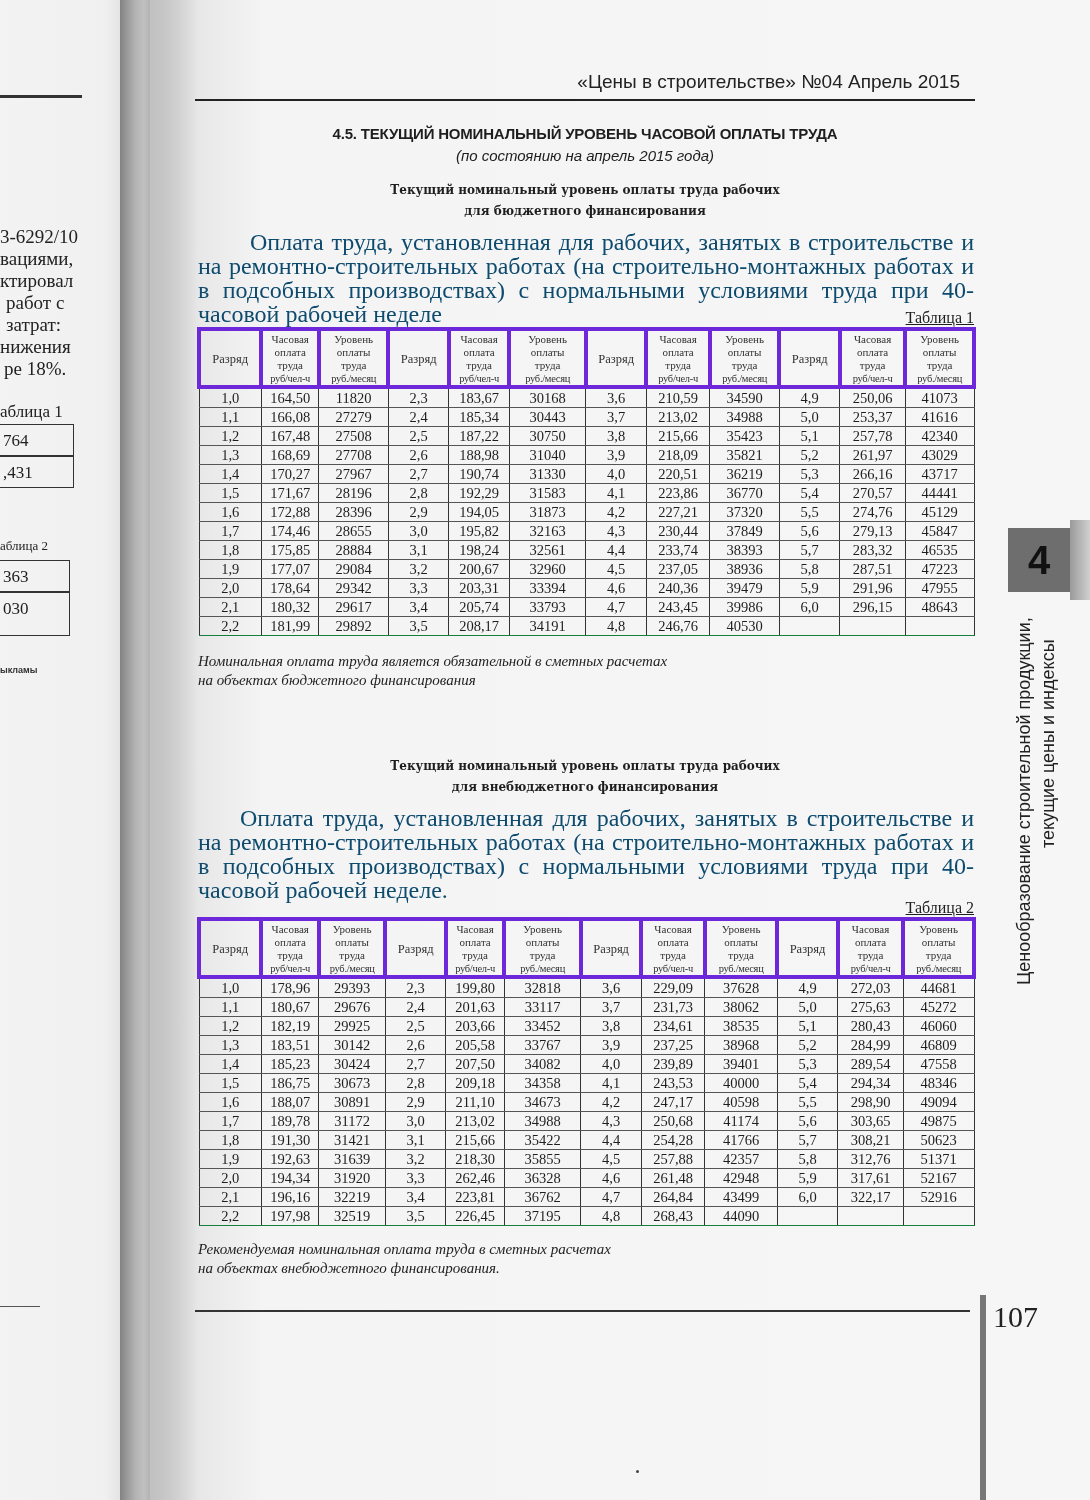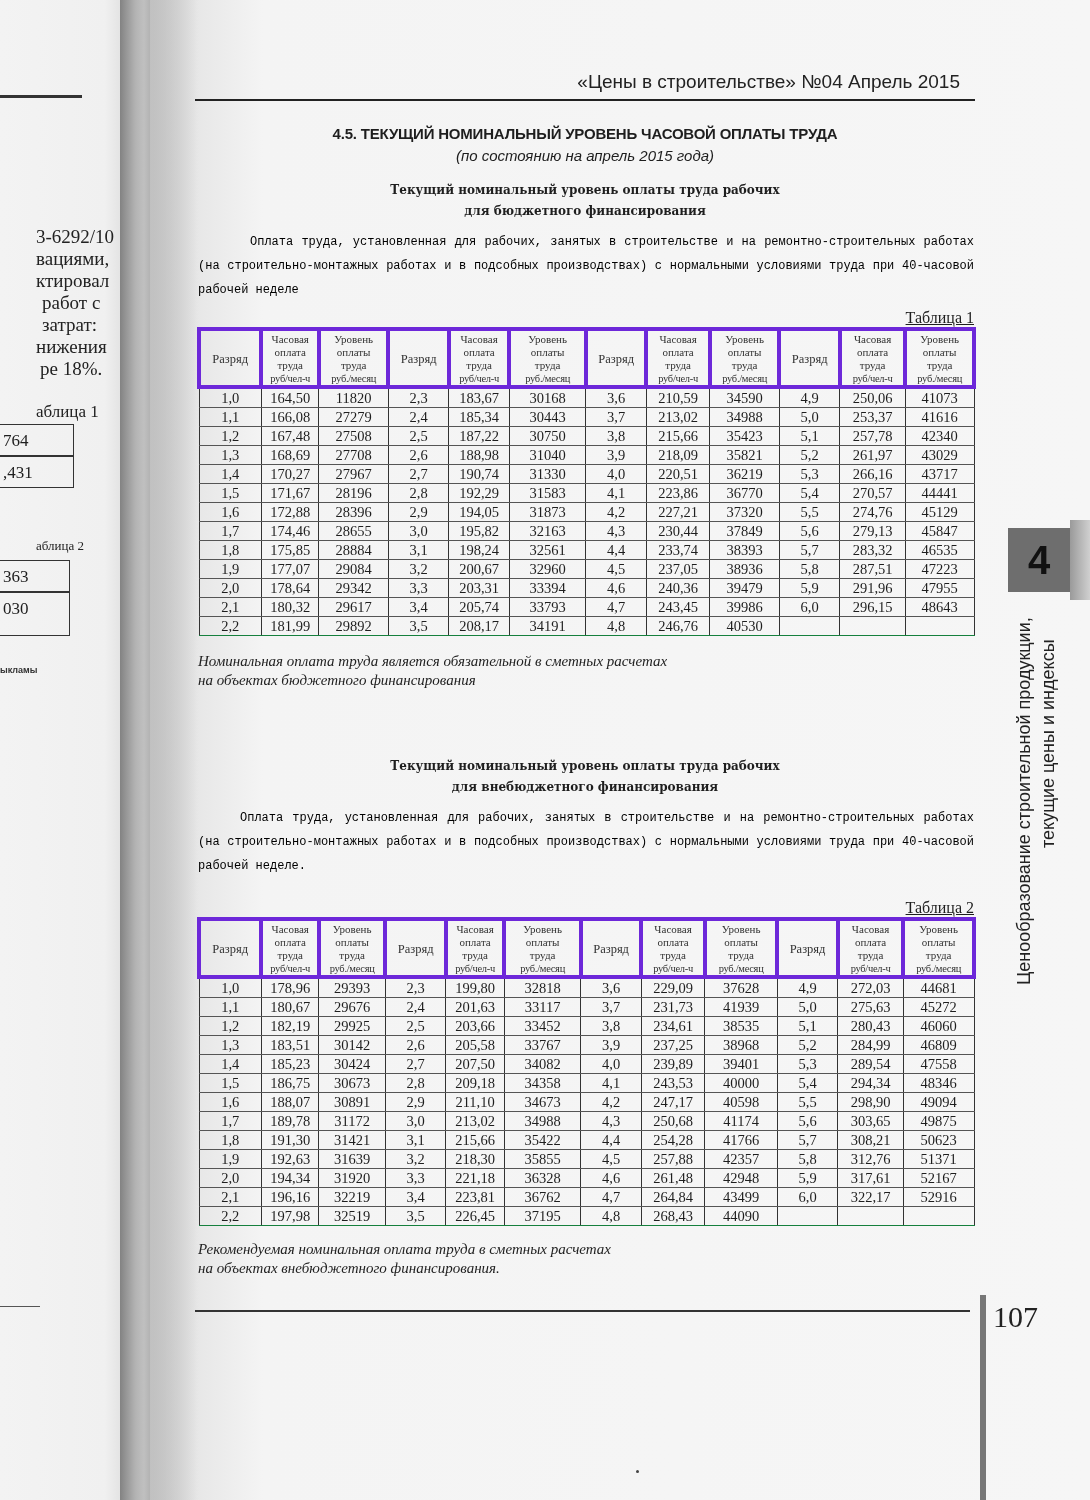--- a/index.html
+++ b/index.html
@@ -8,21 +8,21 @@
     background: #e9e9e9;
     font-family: "DejaVu Serif", serif;
     color: #1e1e1e;
   }
   
   .left-page {
     position: absolute; left: 0; top: 0; width: 150px; height: 1500px;
     background: linear-gradient(to right, #f3f3f3 0%, #f0f0f0 70%, #d8d8d8 90%, #9a9a9a 100%);
   }
   .left-top-bar { position: absolute; left: 0; top: 95px; width: 82px; height: 3px; background: #333; }
-  .left-frag { position: absolute; left: 0; font-family: "Liberation Serif", serif; font-size: 19px; white-space: nowrap; color: #222; padding-left: 36px; }
+  .left-frag { position: absolute; left: 0; font-family: "Liberation Serif", serif; font-size: 19px; white-space: nowrap; color: #222; }
   .left-box { position: absolute; left: -2px; width: 76px; height: 32px; border: 1px solid #333; font-family: "Liberation Serif", serif; font-size: 17px; line-height: 32px; padding-left: 4px; box-sizing: border-box; }
   .left-bottom-line { position: absolute; left: 0; top: 1306px; width: 40px; height: 1px; background: #555; }
   .left-small { position: absolute; left: 0; top: 665px; font-family: "Liberation Sans", sans-serif; font-size: 9px; font-weight: bold; color: #333; }
 
   
   .gutter {
     position: absolute; left: 120px; top: 0; width: 80px; height: 1500px;
     background: linear-gradient(to right, rgba(120,120,120,0.9) 0%, rgba(200,200,200,0.6) 30%, rgba(245,245,245,0) 100%);
   }
   
@@ -45,21 +45,21 @@
   .section-sub {
     position: absolute; left: 195px; top: 147px; width: 780px; text-align: center;
     font-family: "Liberation Sans", sans-serif; font-size: 15px; font-style: italic;
   }
   .h2 {
     position: absolute; left: 195px; width: 780px; text-align: center;
     font-family: "DejaVu Serif", serif; font-weight: bold; font-size: 12px; line-height: 21px;
   }
   .para {
     position: absolute; left: 198px; width: 776px;
-    font-family: Liberation Mono, monospace; font-size: 12px; line-height: 24px; text-align: justify; color: #000000;
+    font-family: Liberation Serif, serif; font-size: 24px; line-height: 24px; text-align: justify; color: #0c4a6e;
   }
   .para .indent { display: inline-block; width: 52px; }
   .table-label {
     position: absolute; left: 800px; width: 174px; text-align: right;
     font-family: "Liberation Serif", serif; font-size: 16px; text-decoration: underline;
   }
   table.wage {
     position: absolute; left: 197px; width: 779px;
     border-collapse: collapse; table-layout: fixed;
     font-family: "DejaVu Serif", serif;
@@ -500,21 +500,21 @@
       </tr>
       <tr>
         <td>1,1</td>
         <td>180,67</td>
         <td>29676</td>
         <td>2,4</td>
         <td>201,63</td>
         <td>33117</td>
         <td>3,7</td>
         <td>231,73</td>
-        <td>41939</td>
+        <td>38062</td>
         <td>5,0</td>
         <td>275,63</td>
         <td>45272</td>
       </tr>
       <tr>
         <td>1,2</td>
         <td>182,19</td>
         <td>29925</td>
         <td>2,5</td>
         <td>203,66</td>
@@ -622,21 +622,21 @@
         <td>42357</td>
         <td>5,8</td>
         <td>312,76</td>
         <td>51371</td>
       </tr>
       <tr>
         <td>2,0</td>
         <td>194,34</td>
         <td>31920</td>
         <td>3,3</td>
-        <td>221,18</td>
+        <td>262,46</td>
         <td>36328</td>
         <td>4,6</td>
         <td>261,48</td>
         <td>42948</td>
         <td>5,9</td>
         <td>317,61</td>
         <td>52167</td>
       </tr>
       <tr>
         <td>2,1</td>

